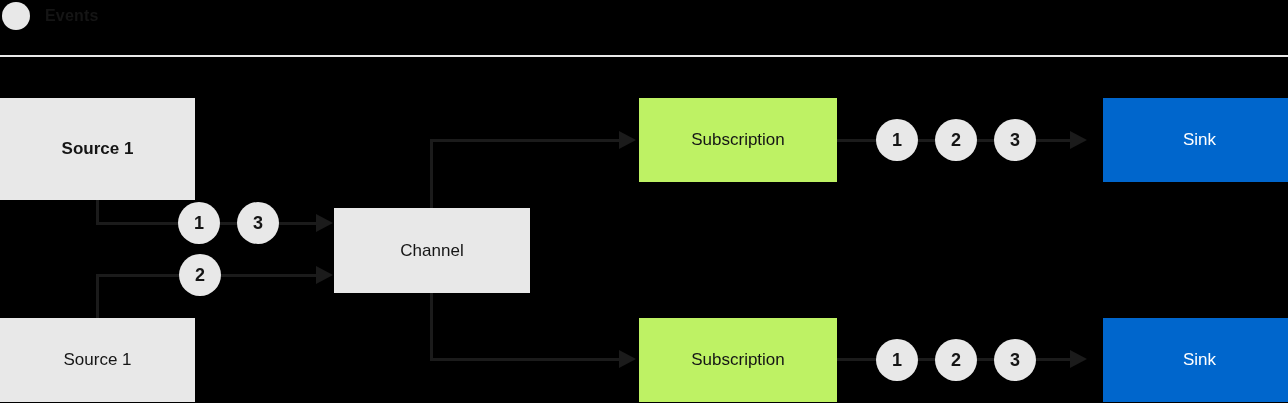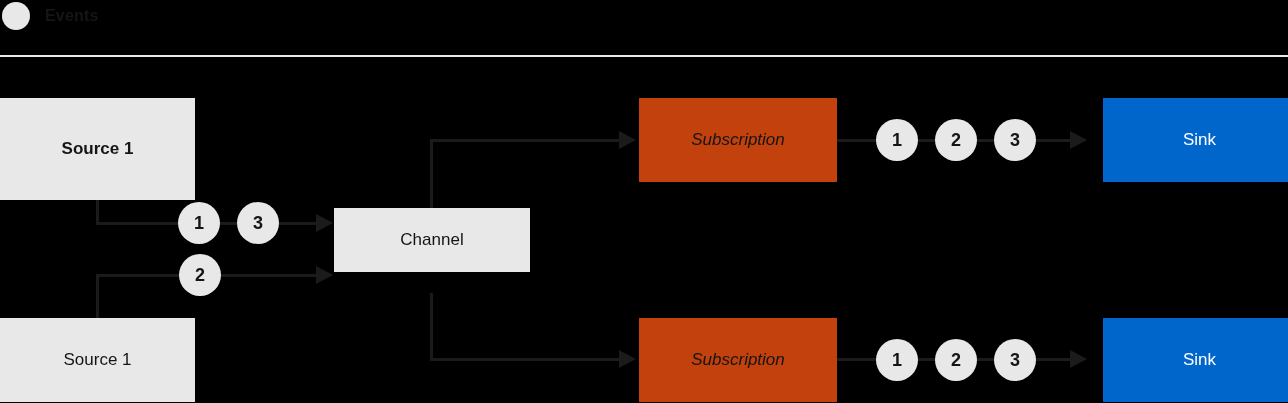--- a/index.html
+++ b/index.html
@@ -26,21 +26,21 @@
     position: absolute; left: 0; top: 55px;
     width: 1288px; height: 2px; background: #e9e9e9;
   }
   
   .box {
     position: absolute;
     display: flex; align-items: center; justify-content: center;
     font-size: 17px; color: #151515;
   }
   .box.gray { background: #e8e8e8; }
-  .box.lightblue { background: #c2410c; font-style: italic; }
+  .box.lightblue { background: #bef264; }
   .box.blue { background: #0066cc; color: #ffffff; margin-left: 8px; }
   
   .line { position: absolute; background: #1b1b1b; }
   
   .arrow {
     position: absolute; width: 0; height: 0;
     border-top: 9px solid transparent;
     border-bottom: 9px solid transparent;
     border-left: 17px solid #1b1b1b;
   }
@@ -83,21 +83,21 @@
 
   <div class="line" style="left:837px; top:358px; width:233px; height:3px;"></div>
   <div class="arrow" style="left:1070px; top:350px;"></div>
 
   <div class="box gray" style="left:0; top:98px; width:195px; height:102px;font-weight:bold;">
     <span>Source 1</span>
   </div>
   <div class="box gray" style="left:0; top:318px; width:195px; height:84px;">
     <span>Source 1</span>
   </div>
-  <div class="box gray" style="left:334px; top:208px; width:196px; height:64px;">
+  <div class="box gray" style="left:334px; top:208px; width:196px; height:85px;">
     <span>Channel</span>
   </div>
   <div class="box lightblue" style="left:639px; top:98px; width:198px; height:84px;">
     <span>Subscription</span>
   </div>
   <div class="box lightblue" style="left:639px; top:318px; width:198px; height:84px;">
     <span>Subscription</span>
   </div>
   <div class="box blue" style="left:1095px; top:98px; width:193px; height:84px;">
     <span>Sink</span>

